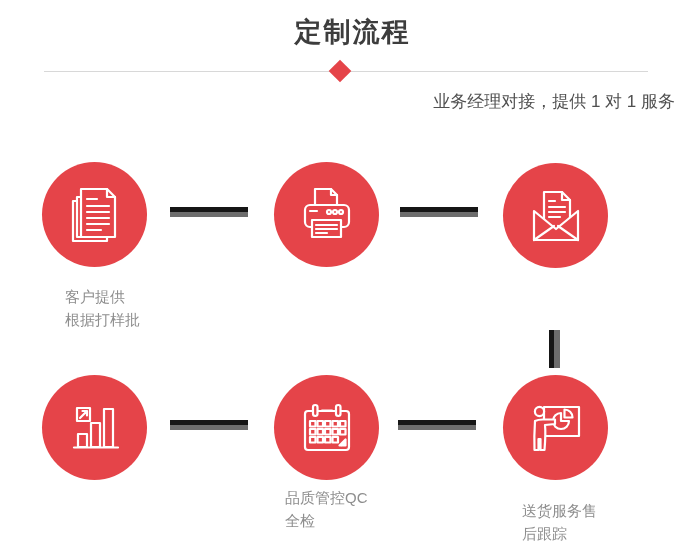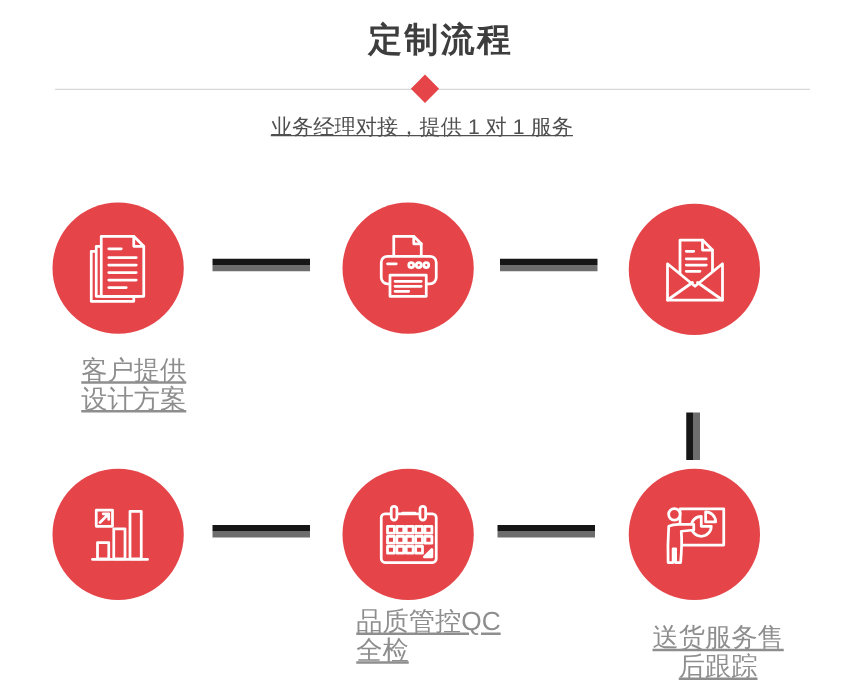--- a/index.html
+++ b/index.html
@@ -15,45 +15,45 @@
   }
   .divider {
     position:absolute; top:71px; left:44px; width:604px; height:1px;
     background:var(--color-divider,#d8d8d8);
   }
   .diamond {
     position:absolute; top:63px; left:332px; width:16px; height:16px;
     background:var(--color-accent,#e54449); transform:rotate(45deg);
   }
   .subtitle {
-    position:absolute; top:90px; left:0; width:100%; text-align:center;
-    font-size:17px; color:var(--color-subtitle,#4f4f4f);text-decoration:underline;
+    position:absolute; top:90px; left:0; width:100%; text-align:right;
+    font-size:17px; color:var(--color-subtitle,#4f4f4f);
   }
   .circle {
     position:absolute; width:105px; height:105px; border-radius:50%;
     background:var(--color-accent,#e54449);
     display:flex; align-items:center; justify-content:center;
   }
   .circle svg { width:64px; height:64px; display:block; }
   .c1 { left:42px;  top:162px; }
   .c2 { left:274px; top:162px; }
   .c3 { left:503px; top:163px; }
   .c4 { left:42px;  top:375px; }
   .c5 { left:274px; top:375px; }
   .c6 { left:503px; top:375px; }
   .step-label {
-    position:absolute; font-size:21px; line-height:23px;
-    color:var(--color-label,#8e8e8e); white-space:nowrap;text-decoration:underline;
+    position:absolute; font-size:15px; line-height:23px;
+    color:var(--color-label,#8e8e8e); white-space:nowrap;
   }
   .l1 { left:65px;  top:285px; }
   .l2 { left:285px; top:285px; }
   .l3 { left:522px; top:285px; }
   .l4 { left:65px;  top:499px; }
   .l5 { left:285px; top:486px; }
-  .l6 { left:522px; top:499px;text-align:center; }
+  .l6 { left:522px; top:499px; }
   .hconn {
     position:absolute; width:78px; height:10px;
     background:linear-gradient(to bottom,
       var(--color-connector-dark,#161616) 0 50%,
       var(--color-connector-gray,#6d6d6d) 50% 100%);
   }
   .hc1 { left:170px; top:207px; }
   .hc2 { left:400px; top:207px; }
   .hc3 { left:170px; top:420px; }
   .hc4 { left:398px; top:420px; }
@@ -80,21 +80,21 @@
     <svg viewBox="0 0 64 64">
       <rect class="ic-fill" x="10" y="18" width="34" height="40"></rect>
       <rect class="ic-fill" x="14" y="14" width="34" height="40"></rect>
       <path class="ic-fill" d="M18 6 h26 l8 8 v40 h-34 z"></path>
       <path class="ic" d="M44 6 v8 h8"></path>
       <path class="ic" d="M24 16 h10 M24 23 h22 M24 29 h22 M24 35 h22 M24 41 h22 M24 47 h14"></path>
     </svg>
   </div>
   <div class="step-label l1">
     <span>客户提供</span><br>
-    <span>设计方案</span>
+    <span>根据打样批</span>
   </div>
 
   <div class="hconn hc1"></div>
 
   <div class="circle c2">
     <svg viewBox="0 0 64 64">
       <path class="ic-fill" d="M20 24 V6 h16 l6 6 v12 z"></path>
       <path class="ic" d="M36 6 v6 h6"></path>
       <rect class="ic-fill" x="10" y="22" width="44" height="22" rx="5"></rect>
       <path class="ic" d="M15 28 h7" stroke-width="3"></path>

